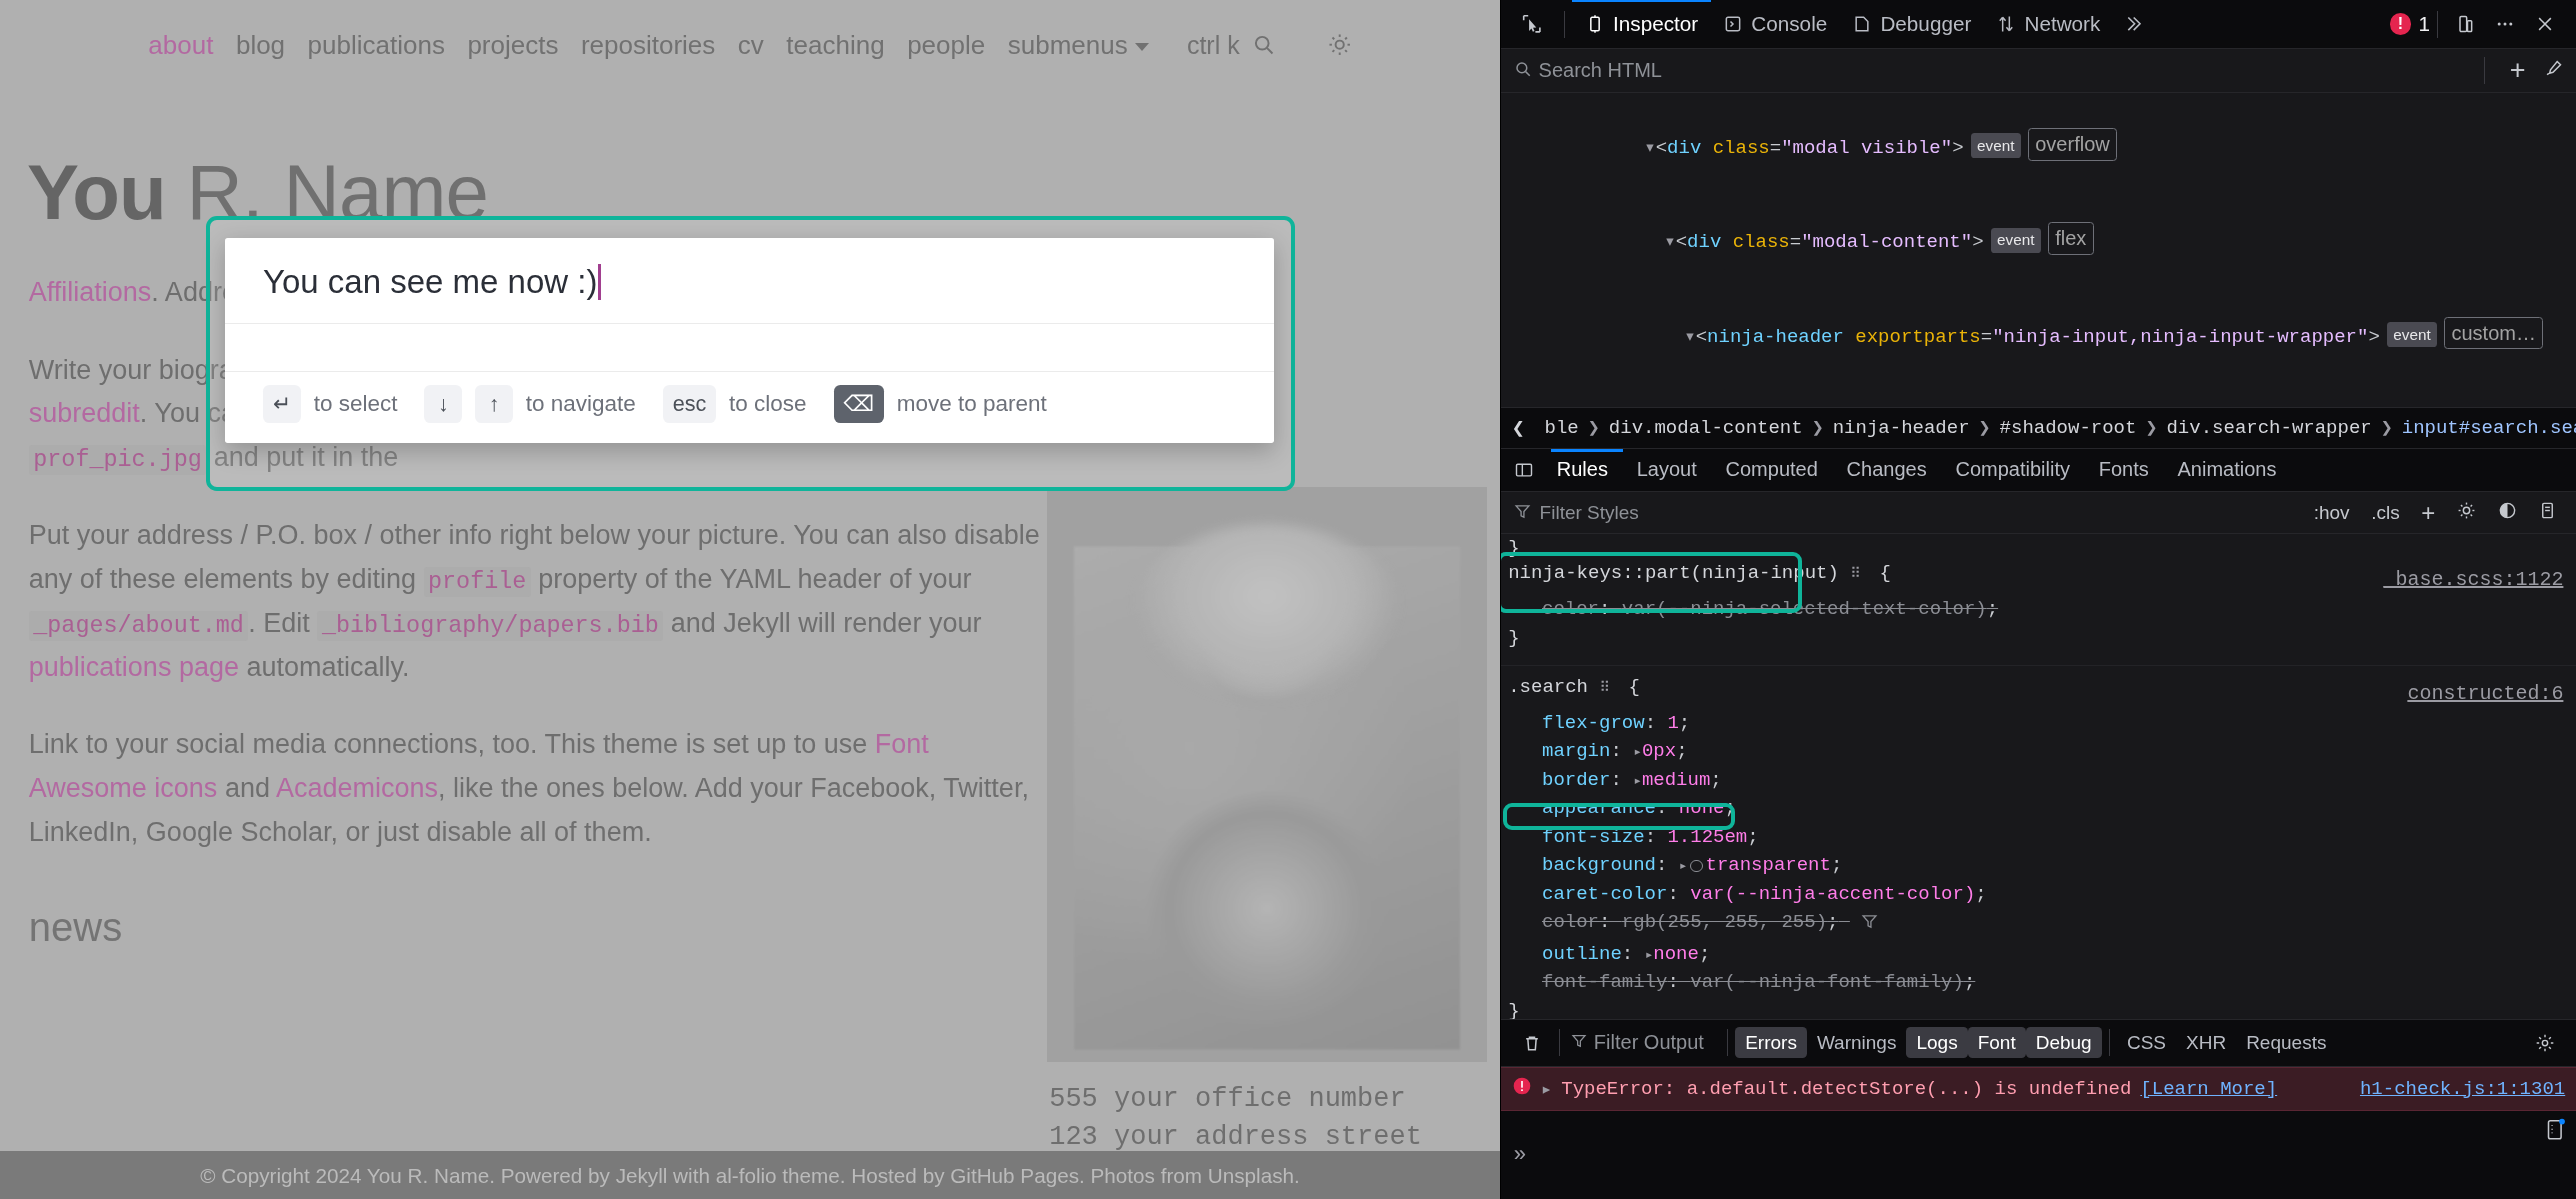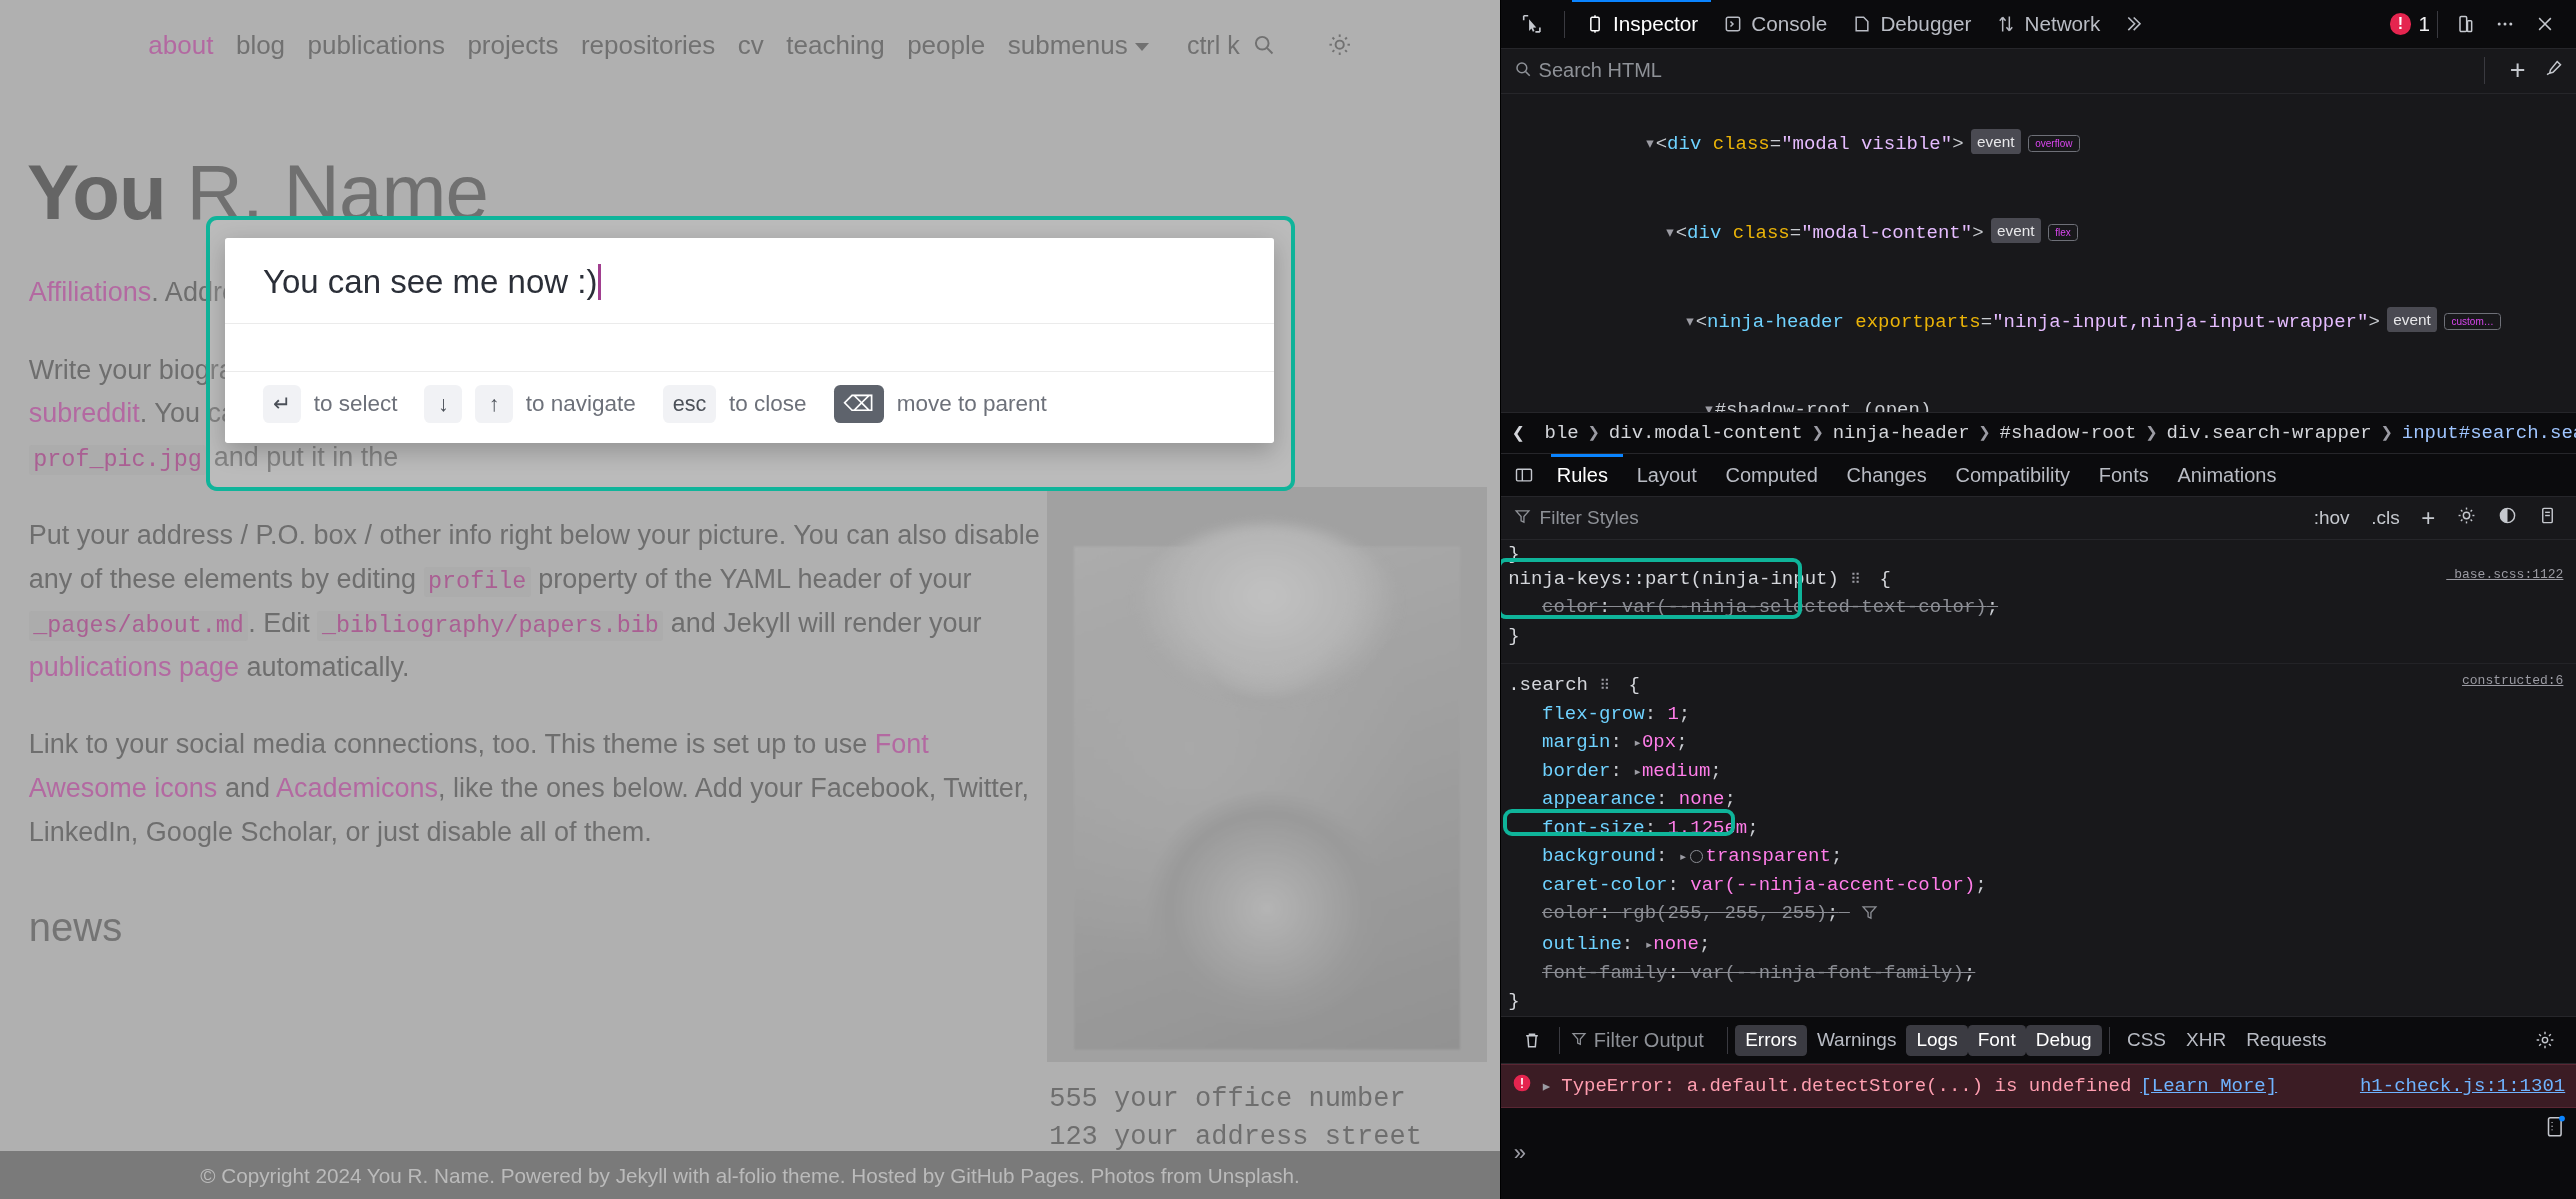--- a/index.html
+++ b/index.html
@@ -214,21 +214,21 @@
   .attr { color: #eab308; }
   .val { color: #e5bcff; }
   .punc { color: #c8cbd0; }
   .shadow { color: #c8cbd0; }
   .badge-ev {
     display: inline-block; font-size: 15.3px; background: #4a4a52; color: #e8e8ea;
     border-radius: 3.6px; padding: 0.9px 6.3px; margin-left: 7.2px; vertical-align: 1.8px;
     font-family: "Liberation Sans", sans-serif;
   }
   .badge-ol {
-    display: inline-block; font-size: 10px; background: transparent; color: #d946ef;
+    display: inline-block; font-size: 20px; background: transparent; color: #a3a3a3;
     border: 0.9px solid #6e7078; border-radius: 3.6px; padding: 0px 6.3px; margin-left: 7.2px;
     vertical-align: 1.8px; font-family: "Liberation Sans", sans-serif;
   }
 
   .breadcrumb {
     height: 43px; background: #0b0b0d; border-top: 0.9px solid #26262a;
     border-bottom: 0.9px solid #26262a;
     display: flex; align-items: center; padding: 0 5.4px;
     font-family: "Liberation Mono", monospace; font-size: 19px; color: #d4d6db;
     overflow: hidden; white-space: nowrap;
@@ -255,21 +255,21 @@
   .fs-btn { color: #c5c8ce; font-size: 19px; padding: 0 6.3px; }
 
   .rules-body {
     flex: 1 1 auto; background: #18181b; overflow: hidden;
     font-family: "Liberation Mono", monospace; font-size: 19px; line-height: 1.5;
     position: relative;
   }
   .rule { position: relative; padding: 2.7px 0 2.7px 0; border-bottom: 0.9px solid #232327; }
   .rule-head { display: flex; justify-content: space-between; padding: 0 12.6px 0 7.2px; }
   .sel-name { color: #d4d6db; }
-  .src-link { color: #9b9ba3; text-decoration: underline; font-size: 13px; }
+  .src-link { color: #9b9ba3; text-decoration: underline; font-size: 20px; margin-top: 6px; }
   .decl { padding-left: 41px; }
   .prop { color: #6fd2ff; }
   .pval { color: #ff7de9; }
   .strike { text-decoration: line-through; color: #8b8d94; }
   .strike .prop, .strike .pval { color: #8b8d94; }
   .brace { color: #d4d6db; padding-left: 7.2px; }
   .tri { color: #9b9ba3; font-size: 14.4px; }
   .swatch { display:inline-block;width:12.6px;height:12.6px;border-radius:50%;border:0.9px solid #8b8d94;vertical-align:-1.8px;margin:0 2.7px; }
   .hl-box { position: absolute; border: 4.5px solid #0fb49a; border-radius: 9px; pointer-events: none; }
   .filter-ico { display:inline-block; margin-left: 10.8px; vertical-align: -2.7px; }

